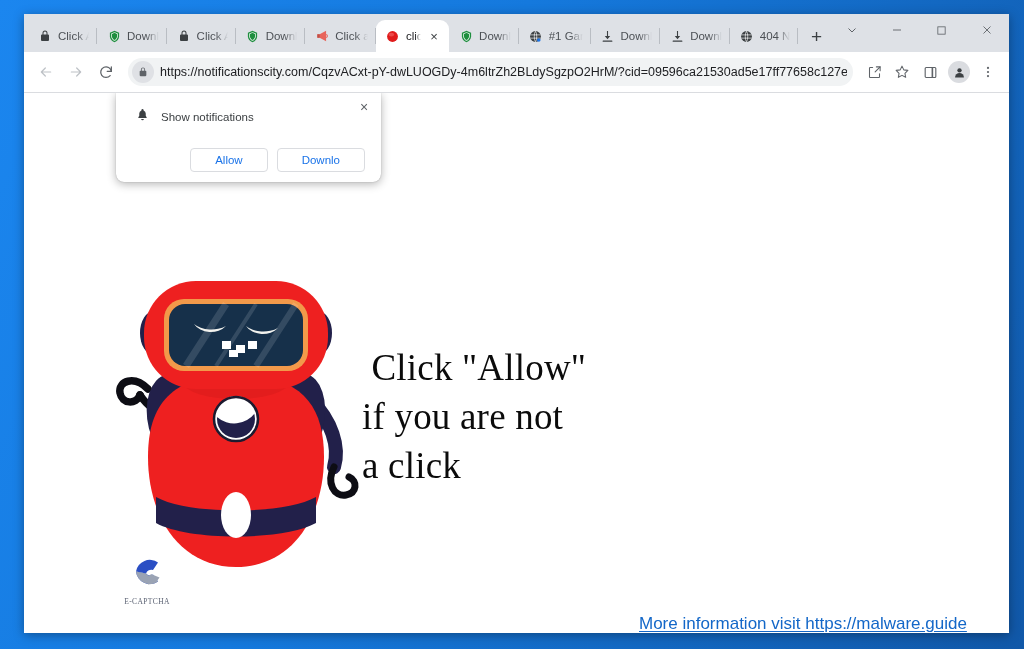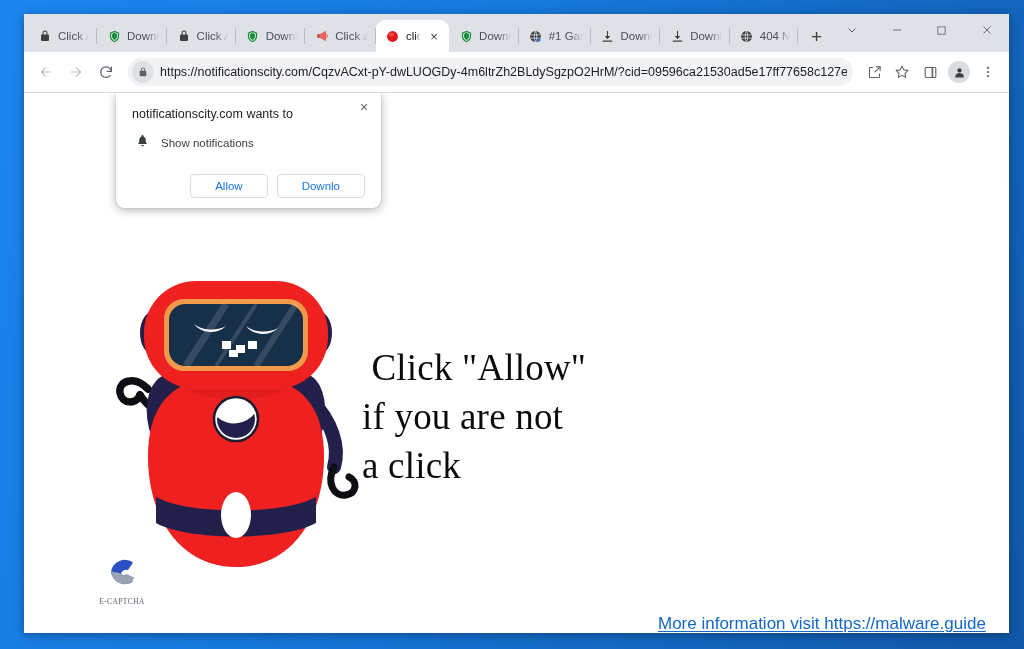--- a/index.html
+++ b/index.html
@@ -270,37 +270,37 @@
     font-size: 37px;
     line-height: 49px;
     color: #0b0b0b;
     letter-spacing: 0.2px;
     white-space: pre;
   }
 
   
   .captcha {
     position: absolute;
-    left: 67px;
+    left: 92px;
     top: 460px;
     width: 62px;
     text-align: center;
   }
   .captcha-label {
     font-family: "Liberation Serif", serif;
     font-size: 7.5px;
     color: #5a6172;
     letter-spacing: 0.4px;
     margin-top: 2px;
   }
 
   
   .watermark {
     position: absolute;
-    left: 658px;
+    left: 639px;
     top: 614px;
     font-size: 17px;
     color: #1367c8;
     text-decoration: underline;
     text-underline-offset: 2px;
     white-space: nowrap;
     z-index: 40;
   }
 </style>
 </head>
@@ -576,21 +576,20 @@
           <path d="M10 18.5 A14 14 0 0 0 32 28.5 L27 21.5 A5.5 5.5 0 0 1 20 20.5 Z" fill="#2b4fc4"></path>
           <path d="M32 28.5 A14 14 0 0 1 10 18.5 L20 20.5 A5.5 5.5 0 0 0 27 22 Z" fill="#9aa3b4"></path>
           <path d="M22 31.5 A13.5 13.5 0 0 0 33.5 24.5 L25 21 A5.5 5.5 0 0 1 21 24 Z" fill="#9aa3b4"></path>
         </svg>
       </span>
       <div class="captcha-label">E-CAPTCHA</div>
     </div>
 
     <div class="perm-bubble">
       <div class="perm-close">×</div>
-      <div class="perm-title">notificationscity.com wants to</div>
       <div class="perm-row">
         <span>
           <svg width="13" height="15" viewBox="0 0 24 24" fill="#3c4043">
               <path d="M12 2a2 2 0 0 1 2 2v.6a6 6 0 0 1 4 5.6v4.3l1.6 2.4a1 1 0 0 1-.85 1.6H5.25a1 1 0 0 1-.85-1.6L6 14.5V10.2a6 6 0 0 1 4-5.6V4a2 2 0 0 1 2-2z"></path>
               <path d="M9.5 20.2h5a2.5 2.5 0 0 1-5 0z"></path>
             </svg>
         </span>
         <span class="perm-label">Show notifications</span>
       </div>
       <div class="perm-actions">

